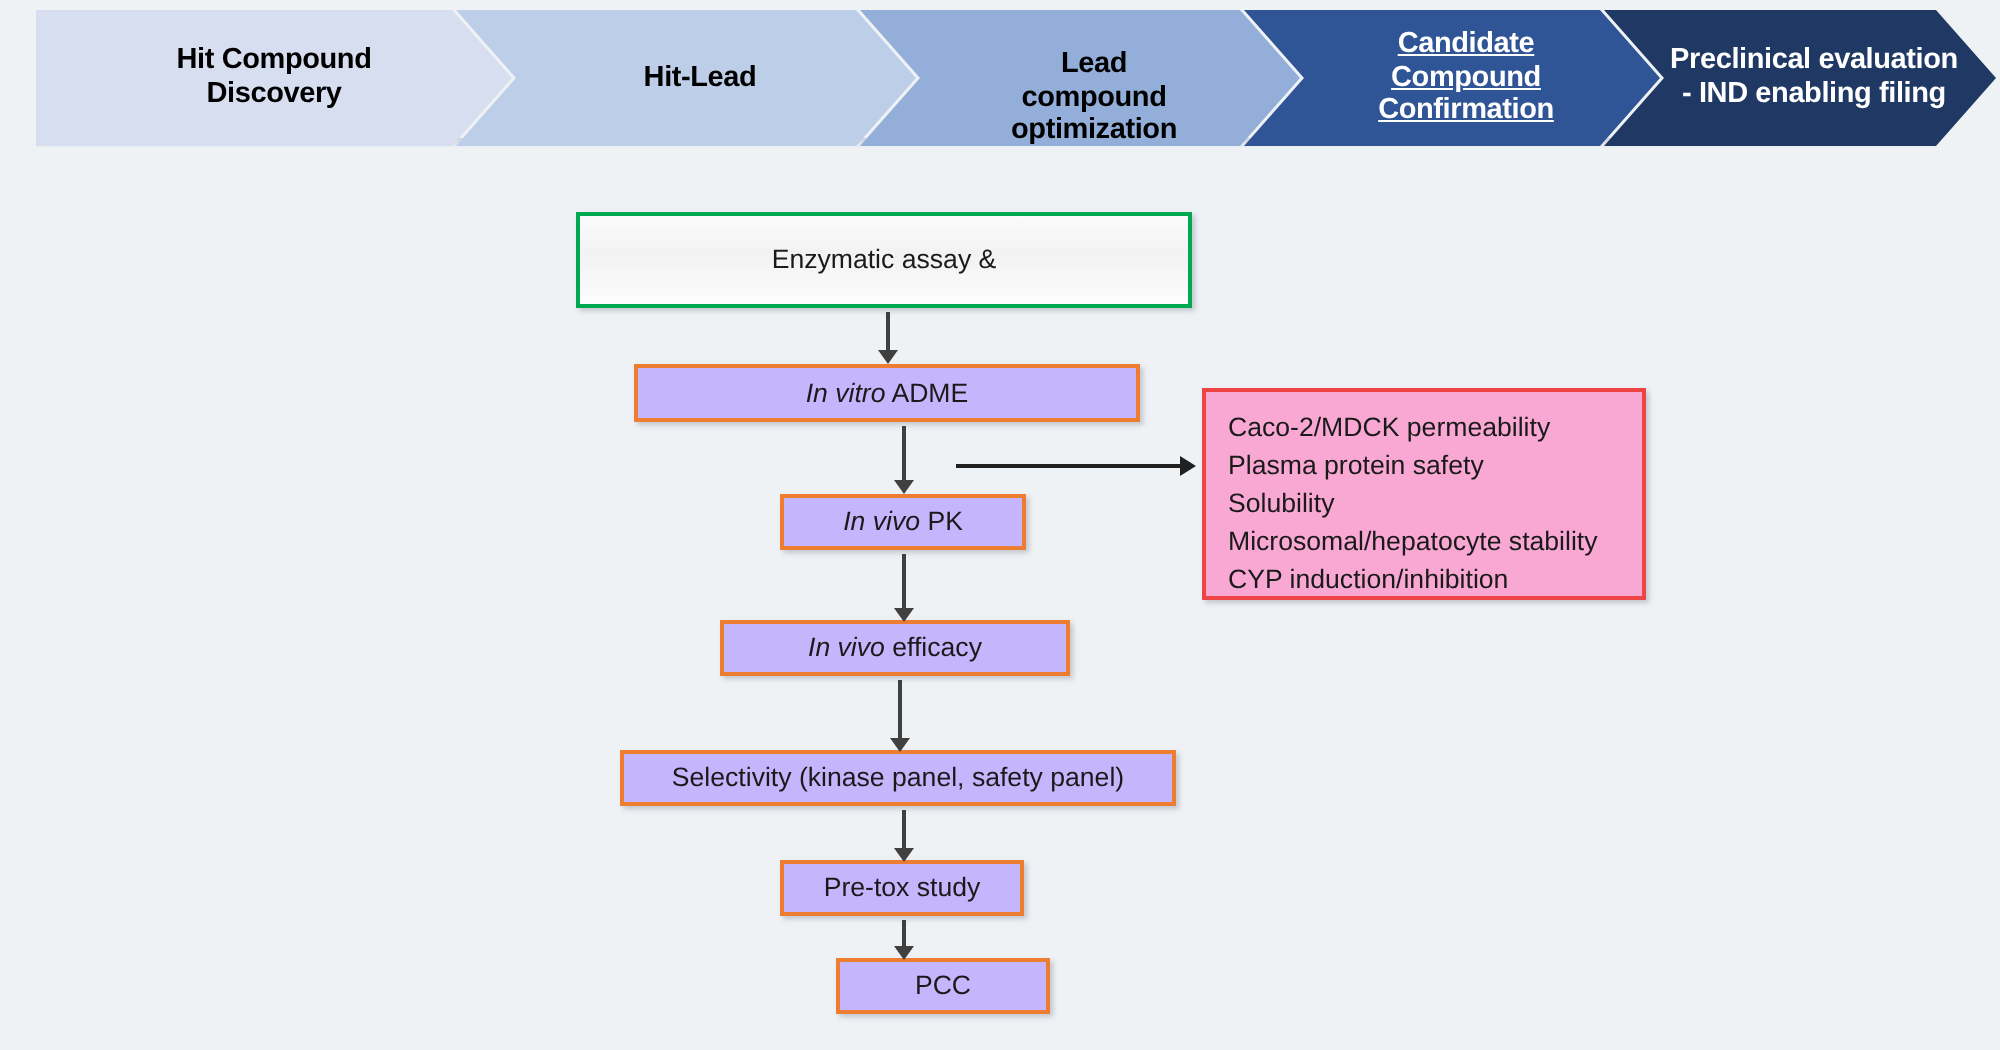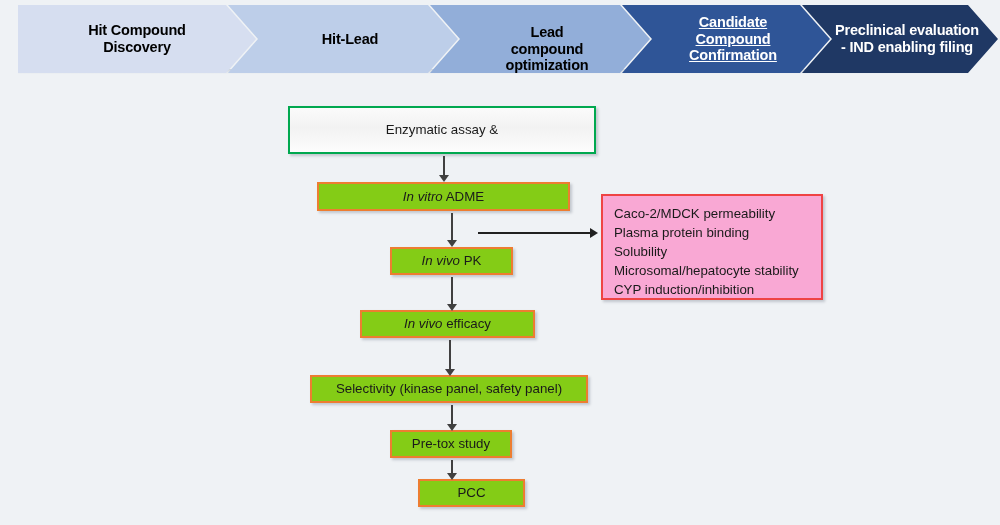--- a/index.html
+++ b/index.html
@@ -59,21 +59,21 @@
   .node {
     position: absolute;
     box-sizing: border-box;
     display: flex;
     align-items: center;
     justify-content: center;
     font-size: 13.3px;
     color: #1a1a1a;
     line-height: 1.28;
     text-align: center;
-    background: #84cc16;
+    background: #c4b5fd;
     border: 2px solid #ED7D31;
     box-shadow: 1.5px 1.5px 2.5px rgba(90,100,115,0.30);
   }
   .node.green {
     border: 2.5px solid #00A84F;
     background: linear-gradient(to bottom, #fbfbfb 0%, #f2f2f2 45%, #fdfdfd 100%);
   }
   .node .italic { font-style: italic; }
 
   .listbox {
@@ -188,21 +188,21 @@
   <div class="head" style="top:27px;"></div>
 </div>
 
 <div class="harrow" style="left:478px; top:227px; width:120px;">
   <div class="shaft" style="width:112px;"></div>
   <div class="head" style="left:112px;"></div>
 </div>
 
 <div class="listbox" style="left:601px; top:194px; width:222px; height:106px;">
   <div>Caco-2/MDCK permeability</div>
-  <div>Plasma protein binding</div>
+  <div>Plasma protein safety</div>
   <div>Solubility</div>
   <div>Microsomal/hepatocyte stability</div>
   <div>CYP induction/inhibition</div>
 </div>
 
 <div class="node" style="left:390px; top:247px; width:123px; height:28px;">
   <span><span class="italic">In vivo</span><span> PK</span></span>
 </div>
 
 <div class="varrow" style="left:445px; top:277px; height:34px;">

